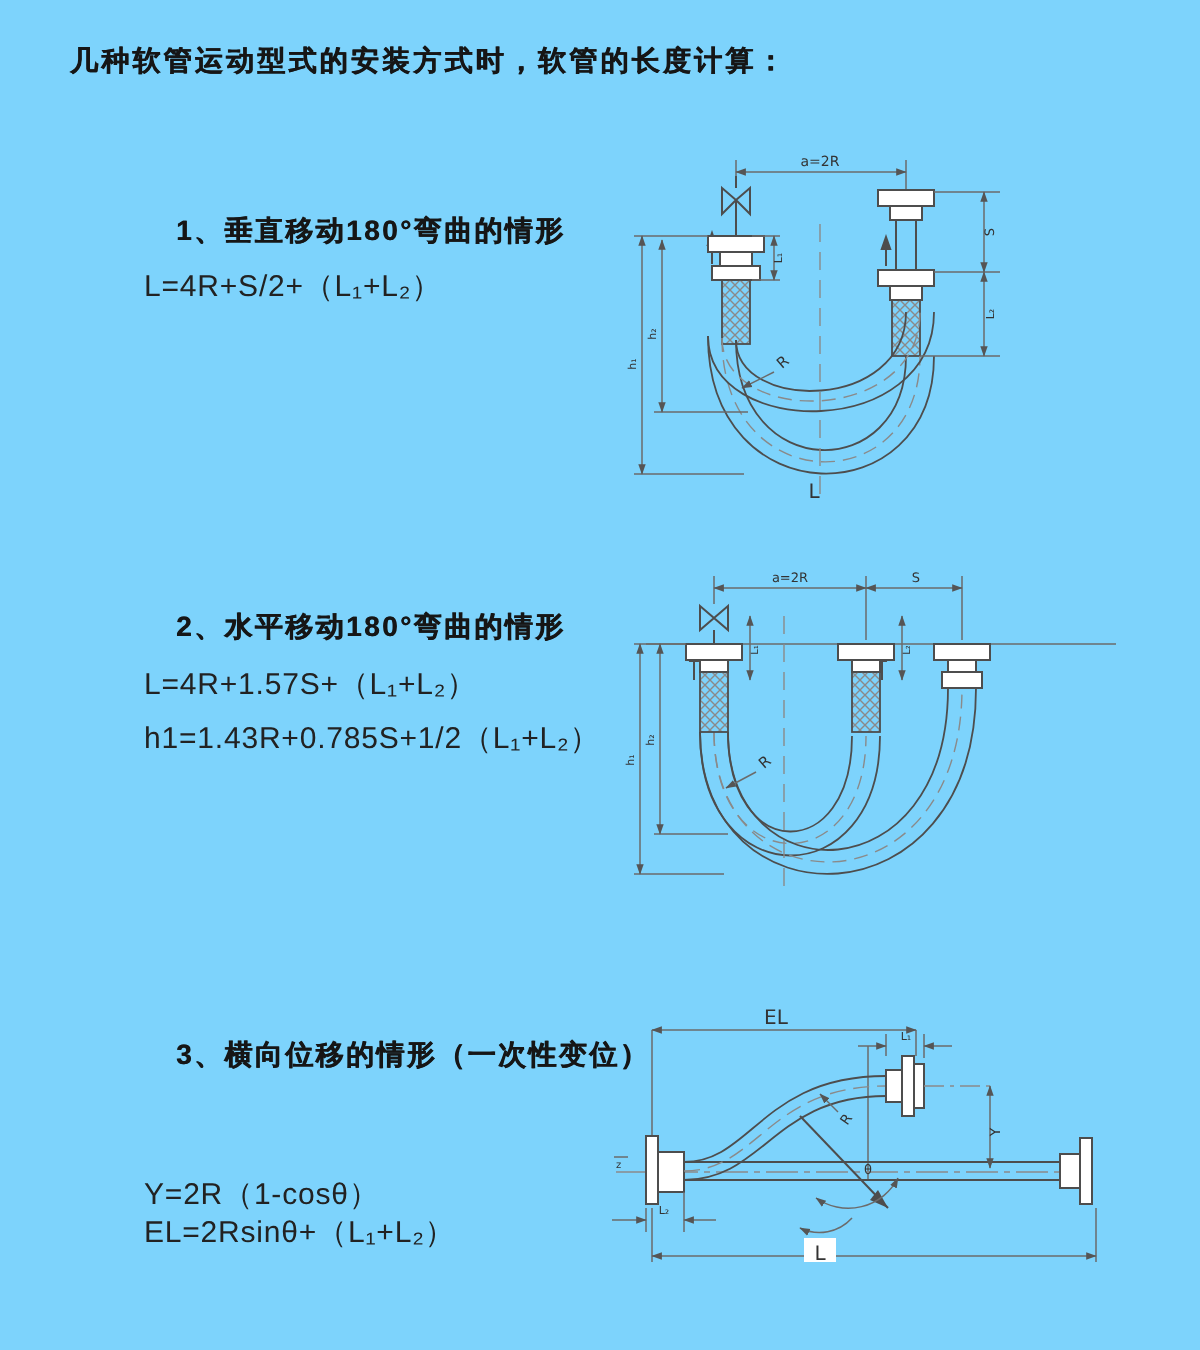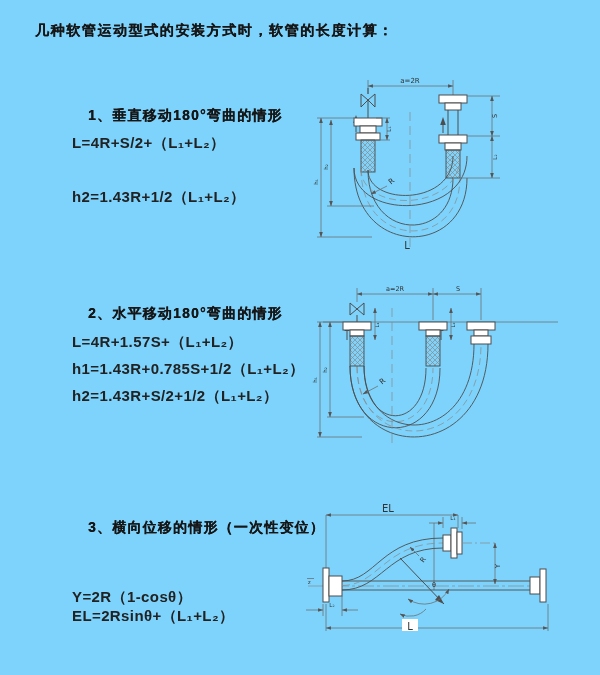--- a/index.html
+++ b/index.html
@@ -2,21 +2,21 @@
 <html><head>
 <meta charset="utf-8">
 <style>
   html,body{margin:0;padding:0;background:#fff;}
   .page{position:relative;width:600px;height:675px;background:#7dd3fc;overflow:hidden;
         font-family:"Liberation Sans",sans-serif;color:#1d1d1d;}
   .title{position:absolute;left:35px;top:22px;font-size:14px;font-weight:bold;
          letter-spacing:1.6px;color:#161616;text-shadow:0.3px 0 0 currentColor;}
   .sec-heading{position:absolute;left:48px;font-size:14px;font-weight:bold;
          letter-spacing:1.2px;color:#161616;text-shadow:0.3px 0 0 currentColor;margin-left:40px;}
-  .formula{position:absolute;left:72px;font-size:15px;letter-spacing:0.4px;color:#222;font-weight:bold;}
+  .formula{position:absolute;left:72px;font-size:15px;letter-spacing:0.4px;color:#222;}
   .h1{top:107px}.f10{top:134px}.f11{top:161px}.f12{top:188px}
   .h2x{top:305px}.f20{top:333px}.f21{top:360px}.f22{top:387px}
   .h3x{top:519px}.f30{top:547px}.f31{top:588px}.f32{top:607px}
   .diag{position:absolute;}
   .d1{left:310px;top:70px;}
   .d2{left:310px;top:280px;}
   .d3{left:298px;top:498px;}
   svg text{font-family:"DejaVu Sans",sans-serif;fill:#333;}
   svg .draw{stroke:#4d4d4d;stroke-width:1;fill:none;}
   svg .fitting{stroke:#4d4d4d;stroke-width:1;fill:#ffffff;}
@@ -27,26 +27,24 @@
 </style>
 </head>
 <body>
 
 <div class="page">
 
   <div class="title">几种软管运动型式的安装方式时，软管的长度计算：</div>
 
   <div class="sec-heading h1">1、垂直移动180°弯曲的情形</div>
   <div class="formula f10">L=4R+S/2+（L₁+L₂）</div>
-  <div class="formula f12">h2=1.43R+1/2（L₁+L₂）</div>
 
   <div class="sec-heading h2x">2、水平移动180°弯曲的情形</div>
   <div class="formula f20">L=4R+1.57S+（L₁+L₂）</div>
   <div class="formula f21">h1=1.43R+0.785S+1/2（L₁+L₂）</div>
-  <div class="formula f22">h2=1.43R+S/2+1/2（L₁+L₂）</div>
 
   <div class="sec-heading h3x">3、横向位移的情形（一次性变位）</div>
   <div class="formula f31">Y=2R（1-cosθ）</div>
   <div class="formula f32">EL=2Rsinθ+（L₁+L₂）</div>
 
   <svg class="diag d1" width="290" height="190" viewBox="0 0 290 190">
     <defs>
       <marker id="ar1" viewBox="0 0 8 8" refX="7.5" refY="4" markerWidth="7" markerHeight="7" orient="auto-start-reverse">
         <path d="M0,1.2 L8,4 L0,6.8 Z" fill="#555"></path>
       </marker>

